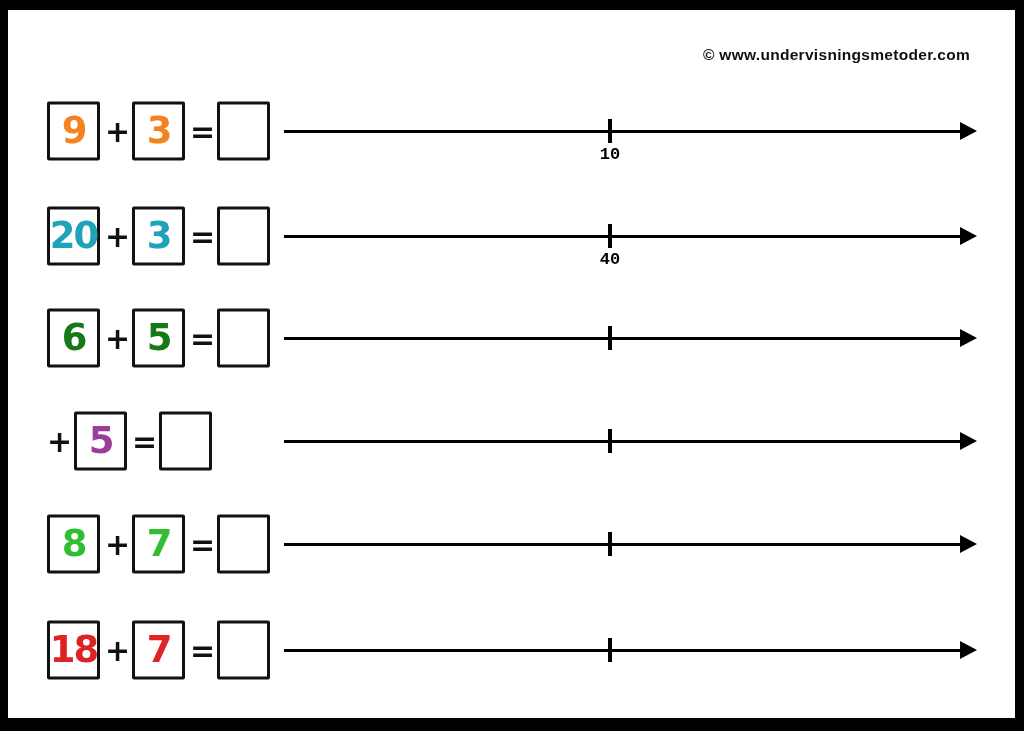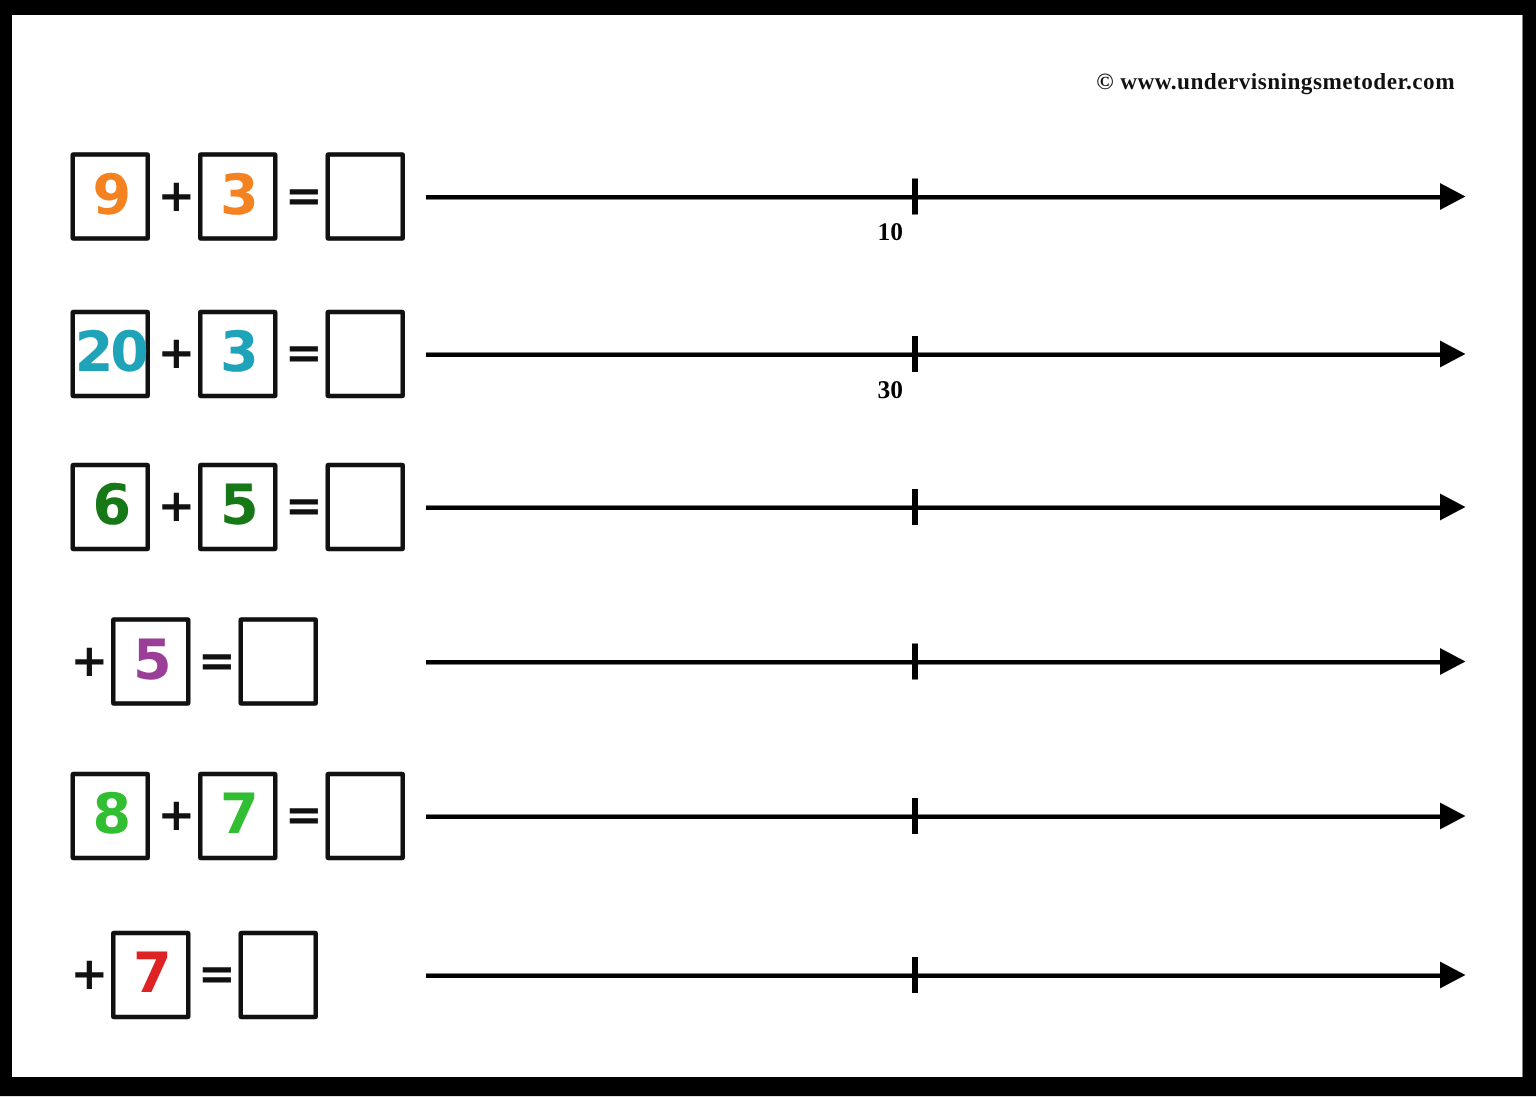--- a/index.html
+++ b/index.html
@@ -25,21 +25,21 @@
     z-index: 10;
   }
   .watermark {
     position: absolute;
     top: 46px;
     right: 54px;
     font-size: 15.5px;
     font-weight: 600;
     letter-spacing: 0.3px;
     color: #111111;
-    font-family: Liberation Serif, serif;
+    font-family: Liberation Sans, sans-serif;
   }
   .rows { position: absolute; inset: 0; }
   .row {
     position: absolute;
     left: 0;
     right: 0;
     height: 0;
   }
   .row:nth-child(1) { top: 131px; }
   .row:nth-child(2) { top: 236px; }
@@ -111,22 +111,22 @@
     top: -12px;
     width: 4px;
     height: 24px;
     background: #000000;
   }
   .tick-label {
     position: absolute;
     left: 585px;
     top: 14px;
     width: 50px;
-    text-align: left;
-    font-family: Liberation Serif, serif;
+    text-align: center;
+    font-family: Liberation Mono, monospace;
     font-weight: 700;
     font-size: 17px;
     color: #000000;
   }
 </style>
 </head>
 <body>
 
 <div class="page">
   <div class="watermark">© www.undervisningsmetoder.com</div>
@@ -164,21 +164,21 @@
       </div>
       <span class="op">=</span>
       <div class="box answer">
         <span class="num" style="color: rgb(31, 163, 184);"></span>
       </div>
     </div>
     <div class="nline">
       <div class="shaft"></div>
       <div class="arrow"></div>
       <div class="tick"></div>
-      <div class="tick-label">30</div>
+      <div class="tick-label">40</div>
     </div>
   </div>
 
   <div class="row">
     <div class="eq">
       <div class="box">
         <span class="num" style="color: rgb(22, 120, 22);">6</span>
       </div>
       <span class="op">+</span>
       <div class="box">
@@ -233,20 +233,23 @@
     <div class="nline">
       <div class="shaft"></div>
       <div class="arrow"></div>
       <div class="tick"></div>
       <div class="tick-label"></div>
     </div>
   </div>
 
   <div class="row">
     <div class="eq">
+      <div class="box">
+        <span class="num" style="color: rgb(221, 35, 35);">18</span>
+      </div>
       <span class="op">+</span>
       <div class="box">
         <span class="num" style="color: rgb(221, 35, 35);">7</span>
       </div>
       <span class="op">=</span>
       <div class="box answer">
         <span class="num" style="color: rgb(221, 35, 35);"></span>
       </div>
     </div>
     <div class="nline">

